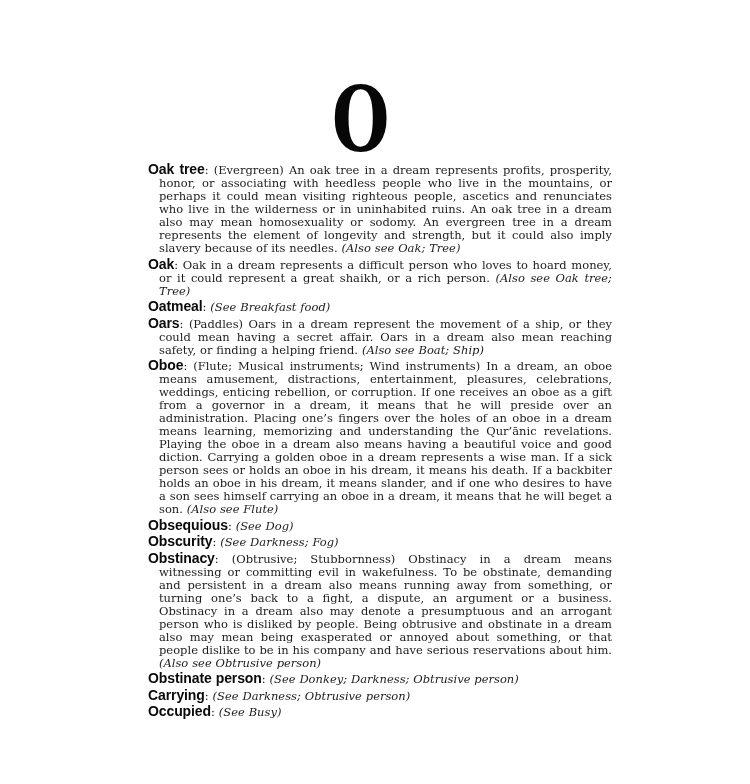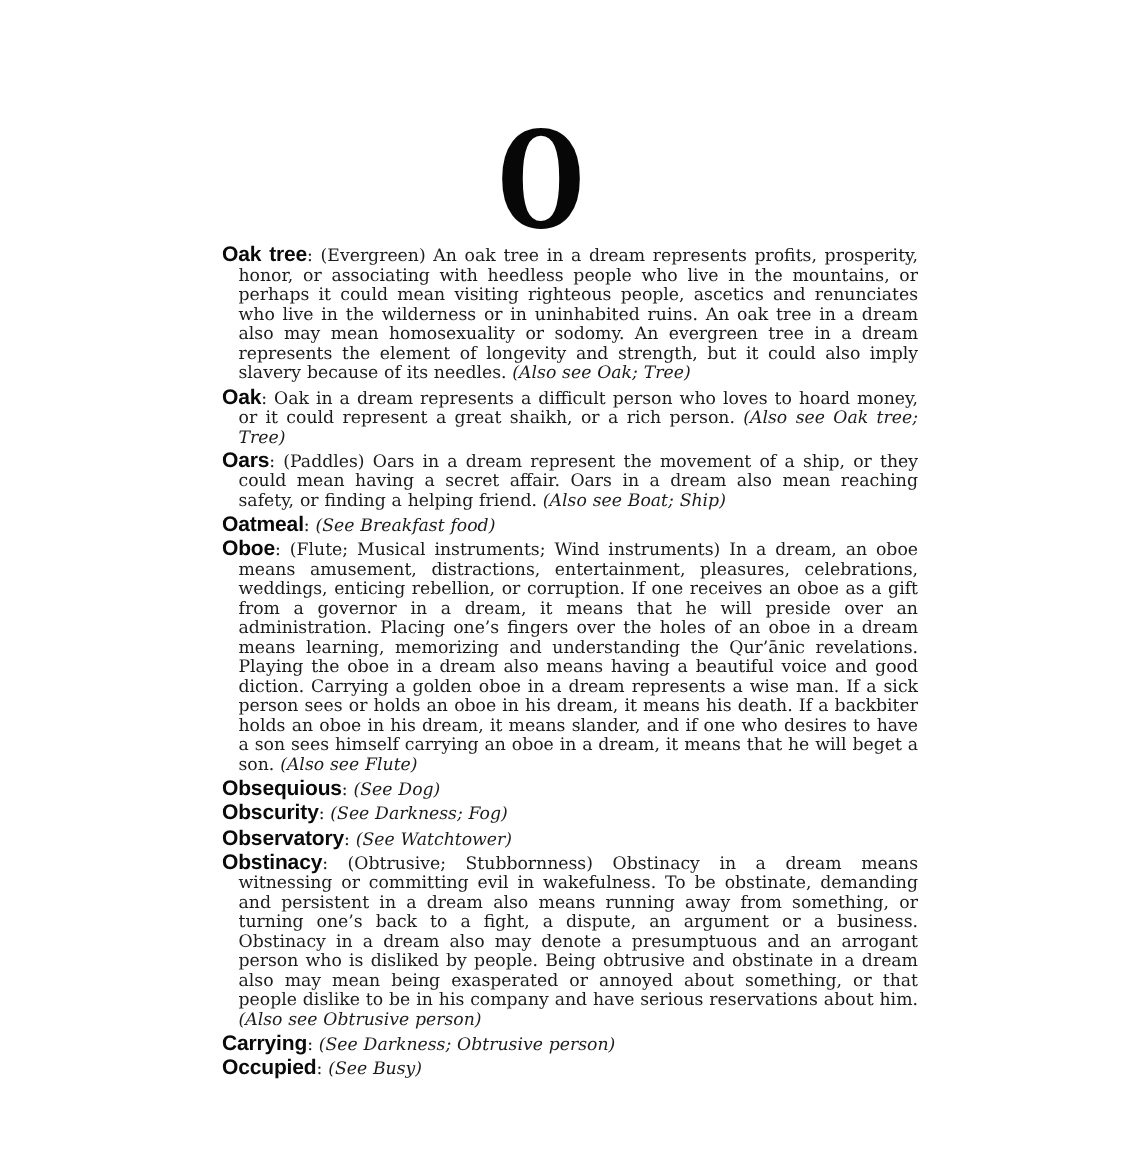--- a/index.html
+++ b/index.html
@@ -66,35 +66,35 @@
 
 <div class="page">
   <div class="letter-wrap">
     <span class="letter-glyph">O</span>
   </div>
   <div class="entries">
   <p class="entry"><span class="term">Oak tree</span><span class="sep">: </span><span class="body"><span>(Evergreen) An oak tree in a dream represents profits, prosperity, honor, or associating with heedless people who live in the mountains, or perhaps it could mean visiting righteous people, ascetics and renunciates who live in the wilderness or in uninhabited ruins. An oak tree in a dream also may mean homosexuality or sodomy. An evergreen tree in a dream represents the element of longevity and strength, but it could also imply slavery because of its needles. </span><i>(Also see Oak; Tree)</i></span></p>
 
   <p class="entry"><span class="term">Oak</span><span class="sep">: </span><span class="body"><span>Oak in a dream represents a difficult person who loves to hoard money, or it could represent a great shaikh, or a rich person. </span><i>(Also see Oak tree; Tree)</i></span></p>
 
+  <p class="entry"><span class="term">Oatmeal</span><span class="sep">: </span><span class="body"><i>(See Breakfast food)</i></span></p>
+
   <p class="entry"><span class="term">Oars</span><span class="sep">: </span><span class="body"><span>(Paddles) Oars in a dream represent the movement of a ship, or they could mean having a secret affair. Oars in a dream also mean reaching safety, or finding a helping friend. </span><i>(Also see Boat; Ship)</i></span></p>
-
-  <p class="entry"><span class="term">Oatmeal</span><span class="sep">: </span><span class="body"><i>(See Breakfast food)</i></span></p>
 
 
   <p class="entry"><span class="term">Oboe</span><span class="sep">: </span><span class="body"><span>(Flute; Musical instruments; Wind instruments) In a dream, an oboe means amusement, distractions, entertainment, pleasures, celebrations, weddings, enticing rebellion, or corruption. If one receives an oboe as a gift from a governor in a dream, it means that he will preside over an administration. Placing one’s fingers over the holes of an oboe in a dream means learning, memorizing and understanding the Qur’ānic revelations. Playing the oboe in a dream also means having a beautiful voice and good diction. Carrying a golden oboe in a dream represents a wise man. If a sick person sees or holds an oboe in his dream, it means his death. If a backbiter holds an oboe in his dream, it means slander, and if one who desires to have a son sees himself carrying an oboe in a dream, it means that he will beget a son. </span><i>(Also see Flute)</i></span></p>
 
   <p class="entry"><span class="term">Obsequious</span><span class="sep">: </span><span class="body"><i>(See Dog)</i></span></p>
 
   <p class="entry"><span class="term">Obscurity</span><span class="sep">: </span><span class="body"><i>(See Darkness; Fog)</i></span></p>
 
-  <p class="entry"><span class="term">Observatory</span><span class="sep">: </span><span class="body"><i>(See Watchtower)</i></span></p>
 
   <p class="entry"><span class="term">Obstinacy</span><span class="sep">: </span><span class="body"><span>(Obtrusive; Stubbornness) Obstinacy in a dream means witnessing or committing evil in wakefulness. To be obstinate, demanding and persistent in a dream also means running away from something, or turning one’s back to a fight, a dispute, an argument or a business. Obstinacy in a dream also may denote a presumptuous and an arrogant person who is disliked by people. Being obtrusive and obstinate in a dream also may mean being exasperated or annoyed about something, or that people dislike to be in his company and have serious reservations about him. </span><i>(Also see Obtrusive person)</i></span></p>
 
+  <p class="entry"><span class="term">Obstinate person</span><span class="sep">: </span><span class="body"><i>(See Donkey; Darkness; Obtrusive person)</i></span></p>
 
   <p class="entry"><span class="term">Carrying</span><span class="sep">: </span><span class="body"><i>(See Darkness; Obtrusive person)</i></span></p>
 
 
 
   <p class="entry"><span class="term">Occupied</span><span class="sep">: </span><span class="body"><i>(See Busy)</i></span></p>
 </div>
 </div>
 
 </body></html>

